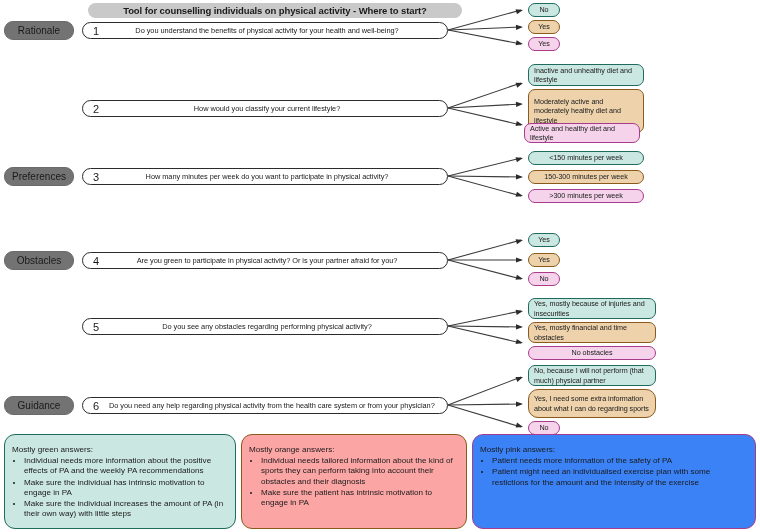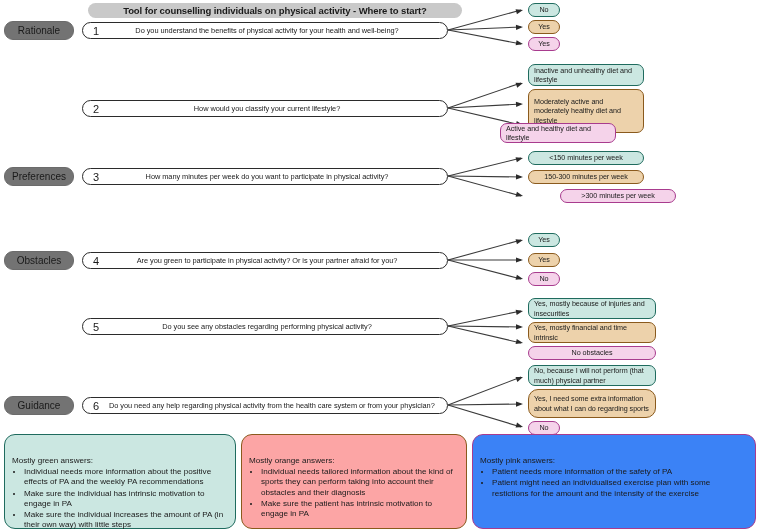--- a/index.html
+++ b/index.html
@@ -90,21 +90,21 @@
   .sumbox {
     position: absolute;
     border-radius: 11px;
     padding: 5px 7px 4px 7px;
     font-size: 8.1px;
     line-height: 10.2px;
   }
   .sum-green { background: #cbe7e1; border: 1.6px solid #1f6b5e; }
   .sum-orange{ background: #fca5a5; border: 1.6px solid #8a5a1d; }
   .sum-pink  { background: #3b82f6; border: 1.6px solid #a83b8e; }
-  .sum-head { margin: 16px 0 1px 0; }
+  .sum-head { margin: 5px 0 1px 0; }
   .sumbox ul { margin: 0; padding-left: 12px; }
   .sumbox li { margin: 0 0 1px 0; }
 </style>
 </head>
 <body>
 
 <div id="title-banner">Tool for counselling individuals on physical activity - Where to start?</div>
 
 <div id="diagram-root">
     <div class="cat-pill" style="left: 4px; top: 21px; width: 70px;">Rationale</div>
@@ -135,37 +135,37 @@
       <path d="M 2 33 L 2 33" stroke="#3a3a3a" stroke-width="1.1" fill="none"></path>
       <path d="M 2 33 L 75 8" stroke="#3a3a3a" stroke-width="1.1" fill="none"></path>
       <path d="M 2 33 L 75 29" stroke="#3a3a3a" stroke-width="1.1" fill="none"></path>
       <path d="M 2 33 L 75 50" stroke="#3a3a3a" stroke-width="1.1" fill="none"></path>
       <path d="M 0 0 L -7 -2.6 L -7 2.6 Z" fill="#2b2b2b" transform="translate(77,8) rotate(-18.904575842611656)"></path>
       <path d="M 0 0 L -7 -2.6 L -7 2.6 Z" fill="#2b2b2b" transform="translate(77,29) rotate(-3.136358368332587)"></path>
       <path d="M 0 0 L -7 -2.6 L -7 2.6 Z" fill="#2b2b2b" transform="translate(77,50) rotate(13.109208198154288)"></path>
     </svg>
     <div class="ansbox ans-green" style="left: 528px; top: 64px; width: 116px; height: 22px;">Inactive and unhealthy diet and lifestyle</div>
     <div class="ansbox ans-orange" style="left: 528px; top: 89px; width: 116px; height: 44px;">Moderately active and moderately healthy diet and lifestyle</div>
-    <div class="ansbox ans-pink" style="left: 500px; top: 123px; width: 116px; height: 20px;">Active and healthy diet and lifestyle</div>
+    <div class="ansbox ans-pink" style="left: 524px; top: 123px; width: 116px; height: 20px;">Active and healthy diet and lifestyle</div>
     <div class="qbox" style="top: 168px; width: 366px;">
       <span class="qnum">3</span>
       <span class="qtext">How many minutes per week do you want to participate in physical activity?</span>
     </div>
     <svg class="fan" width="84" height="54" style="left: 446px; top: 150px;">
       <path d="M 2 26 L 2 26" stroke="#3a3a3a" stroke-width="1.1" fill="none"></path>
       <path d="M 2 26 L 75 8" stroke="#3a3a3a" stroke-width="1.1" fill="none"></path>
       <path d="M 2 26 L 75 27" stroke="#3a3a3a" stroke-width="1.1" fill="none"></path>
       <path d="M 2 26 L 75 46" stroke="#3a3a3a" stroke-width="1.1" fill="none"></path>
       <path d="M 0 0 L -7 -2.6 L -7 2.6 Z" fill="#2b2b2b" transform="translate(77,8) rotate(-13.85141901380499)"></path>
       <path d="M 0 0 L -7 -2.6 L -7 2.6 Z" fill="#2b2b2b" transform="translate(77,27) rotate(0.7848246029918882)"></path>
       <path d="M 0 0 L -7 -2.6 L -7 2.6 Z" fill="#2b2b2b" transform="translate(77,46) rotate(15.321510074864795)"></path>
     </svg>
     <div class="ansbox ans-green ans-center" style="left: 528px; top: 151px; width: 116px; height: 14px;">&lt;150 minutes per week</div>
     <div class="ansbox ans-orange ans-center" style="left: 528px; top: 170px; width: 116px; height: 14px;">150-300 minutes per week</div>
-    <div class="ansbox ans-pink ans-center" style="left: 560px; top: 189px; width: 116px; height: 14px;">&gt;300 minutes per week</div>
+    <div class="ansbox ans-pink ans-center" style="left: 528px; top: 189px; width: 116px; height: 14px;">&gt;300 minutes per week</div>
     <div class="qbox" style="top: 252px; width: 366px;">
       <span class="qnum">4</span>
       <span class="qtext">Are you green to participate in physical activity? Or is your partner afraid for you?</span>
     </div>
     <svg class="fan" width="84" height="55" style="left: 446px; top: 232px;">
       <path d="M 2 28 L 2 28" stroke="#3a3a3a" stroke-width="1.1" fill="none"></path>
       <path d="M 2 28 L 75 8" stroke="#3a3a3a" stroke-width="1.1" fill="none"></path>
       <path d="M 2 28 L 75 28" stroke="#3a3a3a" stroke-width="1.1" fill="none"></path>
       <path d="M 2 28 L 75 47" stroke="#3a3a3a" stroke-width="1.1" fill="none"></path>
       <path d="M 0 0 L -7 -2.6 L -7 2.6 Z" fill="#2b2b2b" transform="translate(77,8) rotate(-15.321510074864795)"></path>
@@ -182,21 +182,21 @@
     <svg class="fan" width="84" height="48" style="left: 446px; top: 303px;">
       <path d="M 2 23 L 2 23" stroke="#3a3a3a" stroke-width="1.1" fill="none"></path>
       <path d="M 2 23 L 75 8" stroke="#3a3a3a" stroke-width="1.1" fill="none"></path>
       <path d="M 2 23 L 75 24" stroke="#3a3a3a" stroke-width="1.1" fill="none"></path>
       <path d="M 2 23 L 75 40" stroke="#3a3a3a" stroke-width="1.1" fill="none"></path>
       <path d="M 0 0 L -7 -2.6 L -7 2.6 Z" fill="#2b2b2b" transform="translate(77,8) rotate(-11.61148642388849)"></path>
       <path d="M 0 0 L -7 -2.6 L -7 2.6 Z" fill="#2b2b2b" transform="translate(77,24) rotate(0.7848246029918882)"></path>
       <path d="M 0 0 L -7 -2.6 L -7 2.6 Z" fill="#2b2b2b" transform="translate(77,40) rotate(13.109208198154288)"></path>
     </svg>
     <div class="ansbox ans-green" style="left: 528px; top: 298px; width: 128px; height: 21px;">Yes, mostly because of injuries and insecurities</div>
-    <div class="ansbox ans-orange" style="left: 528px; top: 322px; width: 128px; height: 21px;">Yes, mostly  financial and time intrinsic</div>
+    <div class="ansbox ans-orange" style="left: 528px; top: 322px; width: 128px; height: 21px;">Yes, mostly  financial and time obstacles</div>
     <div class="ansbox ans-pink ans-center" style="left: 528px; top: 346px; width: 128px; height: 14px;">No obstacles</div>
     <div class="qbox" style="top: 397px; width: 366px;">
       <span class="qnum">6</span>
       <span class="qtext">Do you need any help regarding physical activity from the health care system or from your physician?</span>
     </div>
     <svg class="fan" width="84" height="66" style="left: 446px; top: 369px;">
       <path d="M 2 36 L 2 36" stroke="#3a3a3a" stroke-width="1.1" fill="none"></path>
       <path d="M 2 36 L 75 8" stroke="#3a3a3a" stroke-width="1.1" fill="none"></path>
       <path d="M 2 36 L 75 35" stroke="#3a3a3a" stroke-width="1.1" fill="none"></path>
       <path d="M 2 36 L 75 58" stroke="#3a3a3a" stroke-width="1.1" fill="none"></path>

